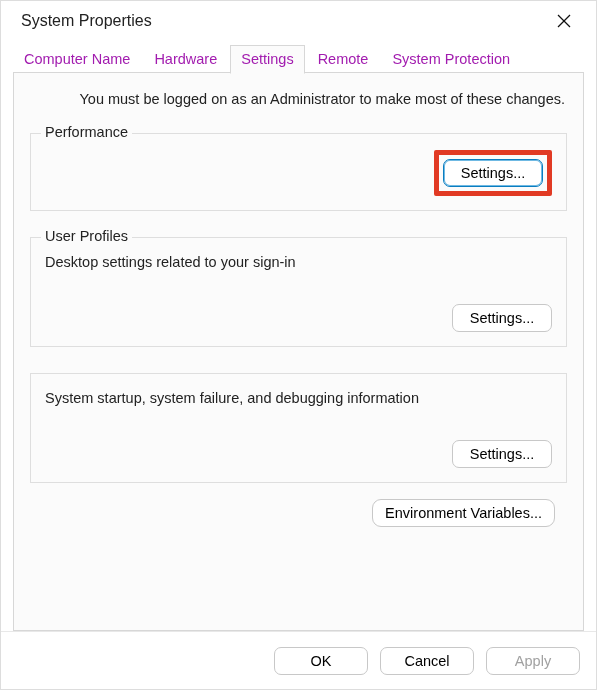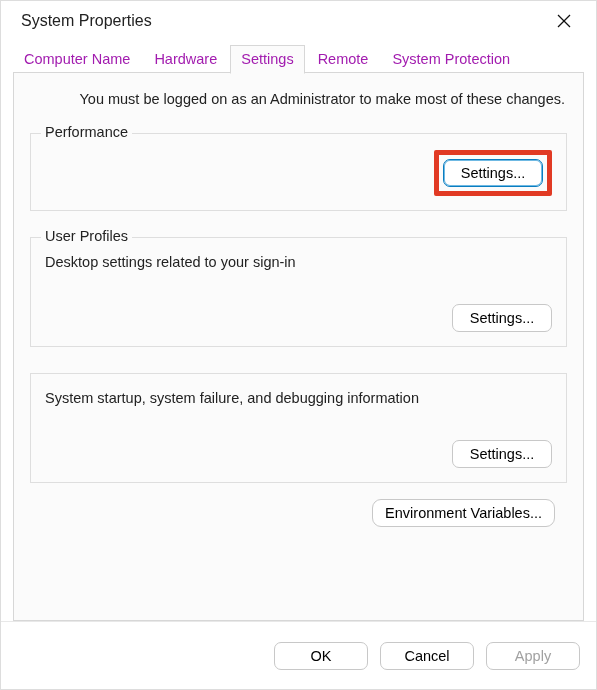--- a/index.html
+++ b/index.html
@@ -134,21 +134,21 @@
   }
   .env-btn {
     padding: 5px 12px;
     background: #fff;
     border: 1px solid #c8c8c8;
     border-radius: 9px;
     font-size: 14.5px;
     cursor: pointer;
   }
   .footer {
-    height: 68px;
+    height: 58px;
     display: flex;
     align-items: center;
     justify-content: flex-end;
     gap: 12px;
     padding: 0 16px;
     border-top: 1px solid #e8e8e8;
     background: #fff;
   }
   .footer .btn { min-width: 94px; }
 </style>

